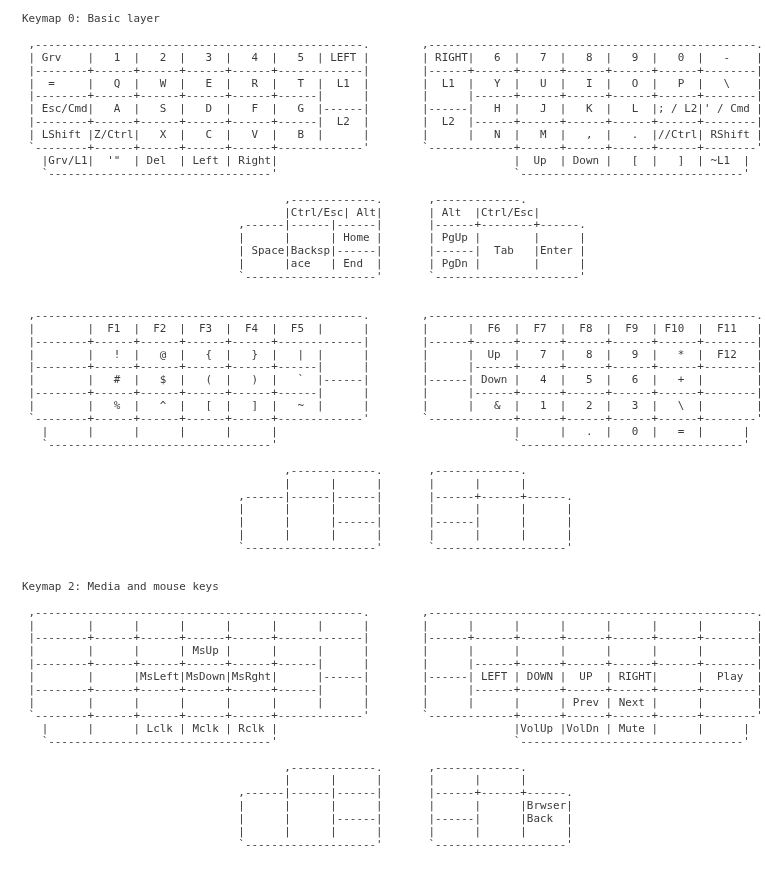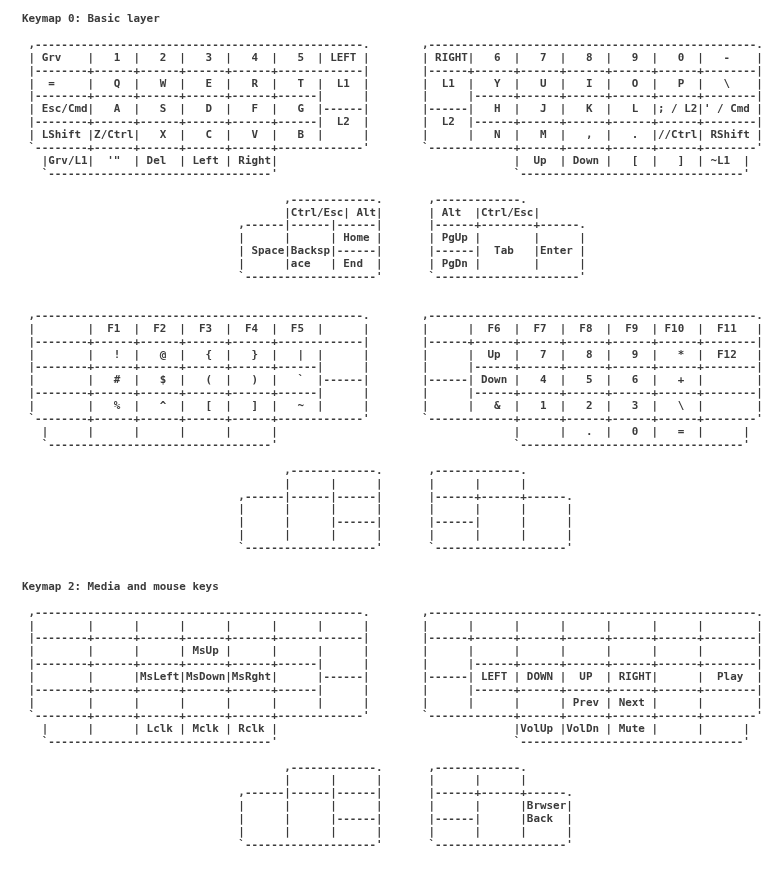--- a/index.html
+++ b/index.html
@@ -20,21 +20,20 @@
   pre {
     margin: 0;
     font-family: "DejaVu Sans Mono", monospace;
     font-size: 10.9px;
     line-height: 12.9px;
     color: #3b3b3b;
     white-space: pre;
   }
   .keymap-section {
     margin-bottom: 25.8px;
-    font-weight: bold;
   }
   .keymap-section:last-child {
     margin-bottom: 0;
   }
   .keymap-title {
     margin-bottom: 12.9px;
   }
 </style>
 </head>
 <body>

